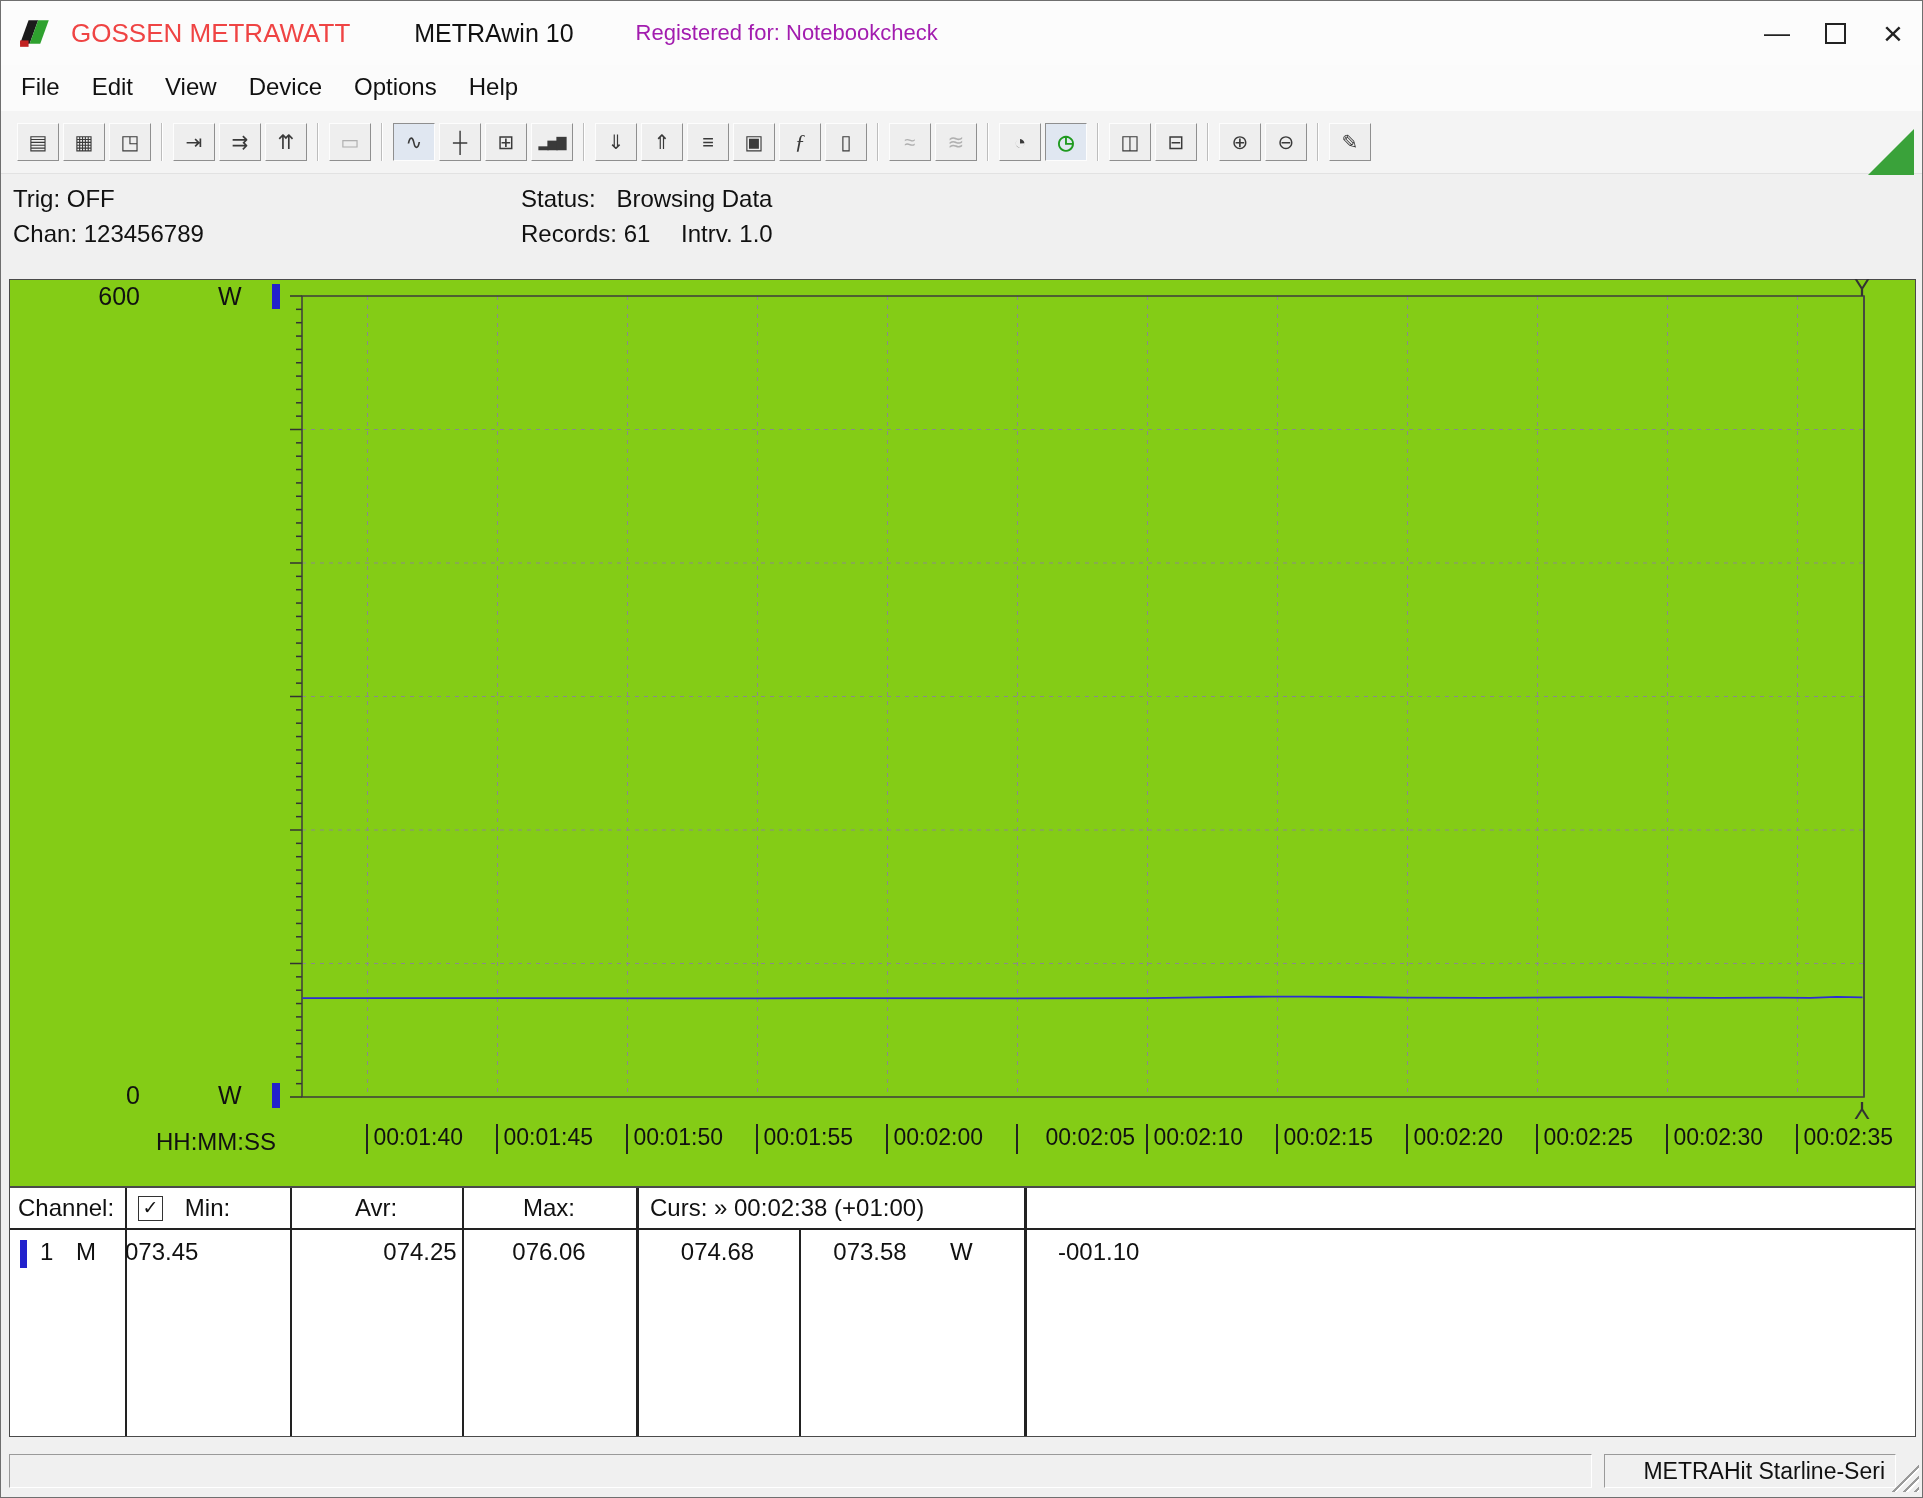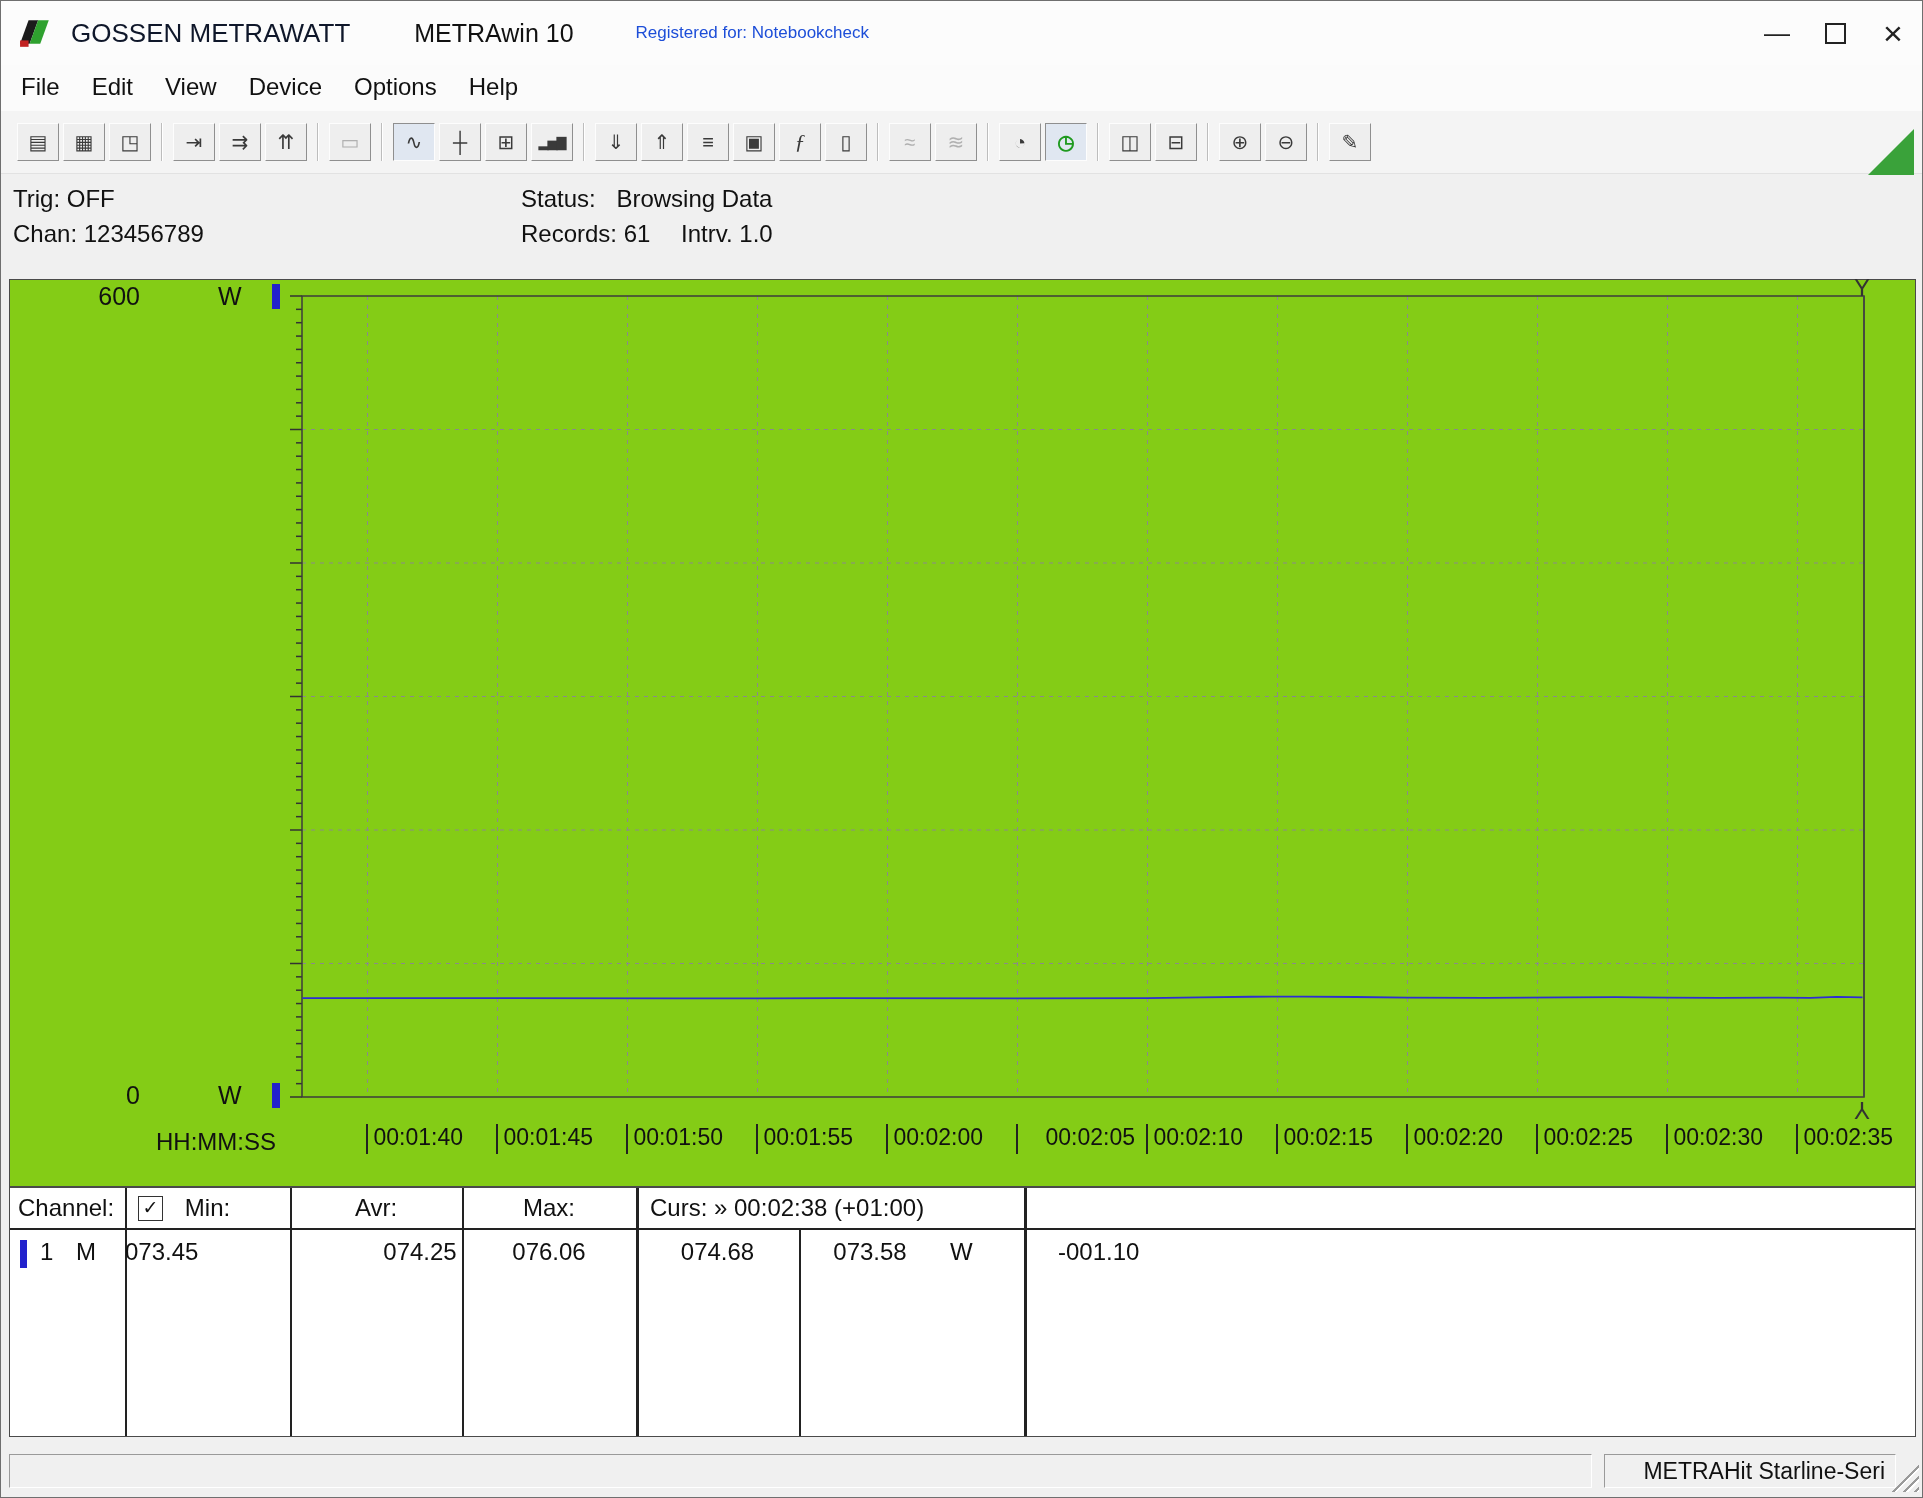--- a/index.html
+++ b/index.html
@@ -4,23 +4,23 @@
 <style>
   html,body{margin:0;padding:0;width:1923px;height:1498px;overflow:hidden;
     font-family:"Liberation Sans", sans-serif; background:#e8e8e8;}
   #app{position:relative;width:1923px;height:1498px;background:#f0f0f0;
     border:1px solid #6f6f6f;box-sizing:border-box;overflow:hidden;}
 
   
   .titlebar{position:absolute;left:0;top:0;right:0;height:64px;background:#fcfcfc;
     display:flex;align-items:center;}
   .app-icon{margin-left:16px;width:38px;height:34px;flex:0 0 auto;}
-  .title-brand{font-size:26px;font-weight:500;color:#0f172a;margin-left:16px;}
+  .title-brand{font-size:26px;font-weight:500;color:#ef4444;margin-left:16px;}
   .title-app{font-size:25px;color:#111;margin-left:64px;}
-  .title-reg{font-size:17px;color:#1d4ed8;margin-left:62px;}
+  .title-reg{font-size:22px;color:#a21caf;margin-left:62px;}
   .win-controls{margin-left:auto;display:flex;height:100%;}
   .win-btn{width:58px;height:100%;display:flex;align-items:center;justify-content:center;
     font-size:26px;color:#222;}
   .maxbox{width:17px;height:17px;border:2px solid #222;}
 
   
   .menubar{position:absolute;left:0;top:64px;right:0;height:46px;background:#fbfbfb;
     display:flex;align-items:center;padding-left:6px;font-size:24px;color:#111;}
   .menu-item{padding:4px 18px 6px 14px;}
 

